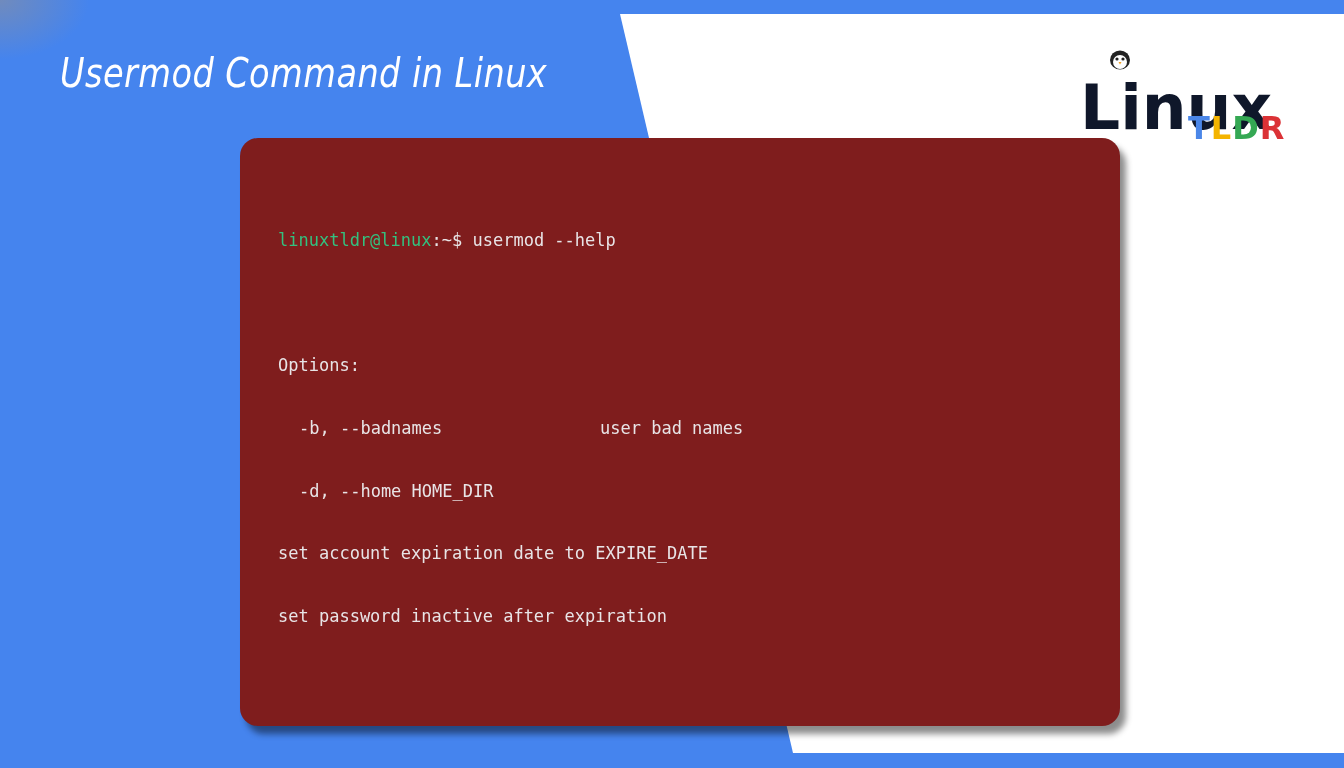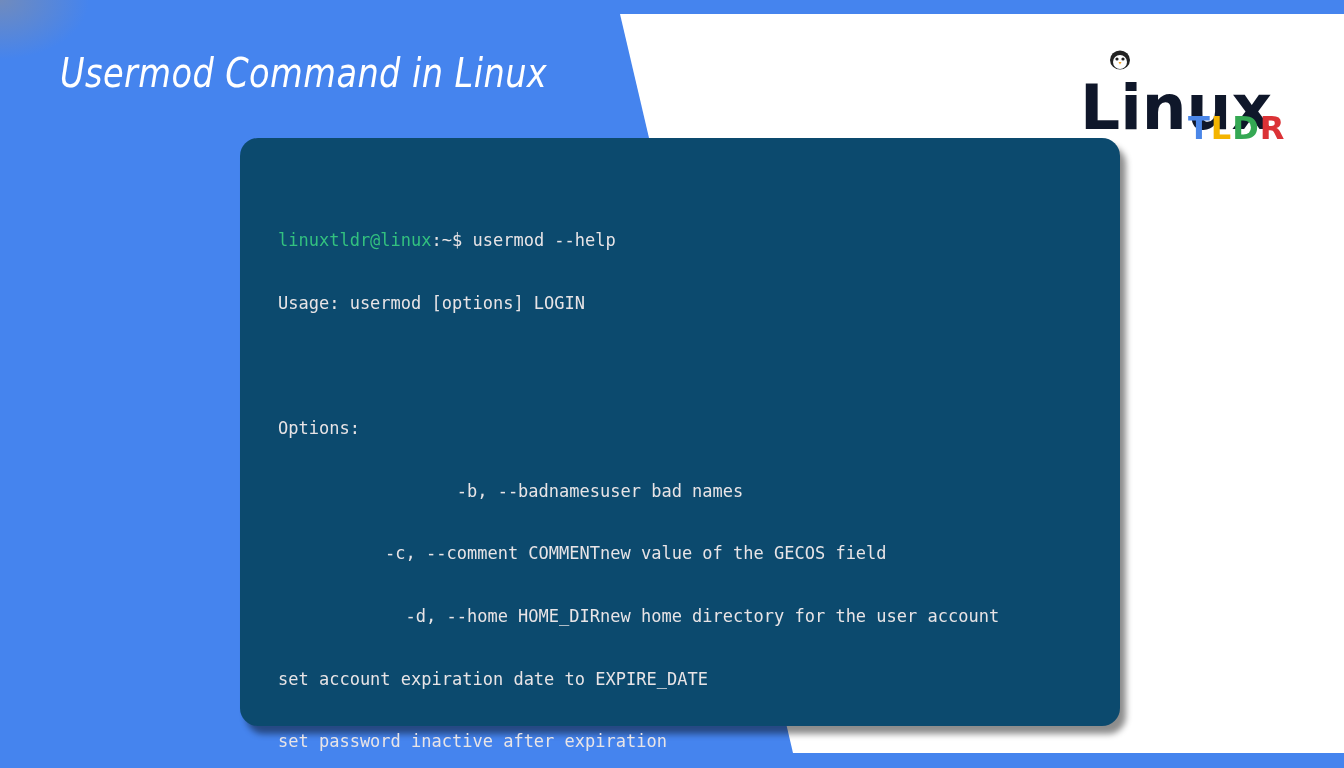--- a/index.html
+++ b/index.html
@@ -31,32 +31,32 @@
       font-size: 63px; color: #0f172a; letter-spacing: 0px; line-height: 1; margin-top: 28px;
     }
     .logo-tldr {
       position: absolute; left: 108px; top: 66px;
       font-family: "DejaVu Sans", sans-serif; font-weight: bold;
       font-size: 32px; line-height: 1; letter-spacing: 1px;
     }
     .penguin { position: absolute; left: 28px; top: 2px; width: 24px; height: 22px; }
     .terminal {
       position: absolute; left: 240px; top: 138px; width: 880px; height: 588px;
-      background: #0c4a6e; border-radius: 18px;
+      background: #7f1d1d; border-radius: 18px;
       box-shadow: 6px 8px 6px rgba(0,0,0,0.45);
     }
     .term-content {
       position: absolute; left: 38px; top: 50px;
       font-family: "DejaVu Sans Mono", monospace; font-size: 17px;
       line-height: 20.9px; color: #e8e4e6; white-space: pre;
     }
     .line { height: 20.9px; display: flex; }
     .prompt-user { color: #33c17f; }
     .prompt-colon { color: #e8e4e6; }
-    .opt { display: inline-block; width: 322px; padding-left: 21px; box-sizing: border-box; text-align: right; }
+    .opt { display: inline-block; width: 322px; padding-left: 21px; box-sizing: border-box; }
     .desc { display: inline-block; }
   </style>
 </head>
 <body>
 
 <div class="corner-shade"></div>
 <div class="white-panel"></div>
 
 <div class="page-title">Usermod Command in Linux</div>
 
@@ -70,26 +70,24 @@
     <path d="M10.5 14 L13.5 14 L12 16.5 Z" fill="#f4a020"></path>
   </svg>
   <div class="logo-tldr">
     <span style="color:#4a86e8">T</span><span style="color:#f4b400">L</span><span style="color:#34a853">D</span><span style="color:#db3236">R</span>
   </div>
 </div>
 
 <div class="terminal">
   <div class="term-content">
     <div class="line"><span class="prompt-user">linuxtldr@linux</span><span class="prompt-colon">:~$ </span><span>usermod --help</span></div>
-    <div class="line">Usage: usermod [options] LOGIN</div>
     <div class="line"></div>
     <div class="line">Options:</div>
     <div class="line"><span class="opt">-b, --badnames</span><span class="desc">user bad names</span></div>
-    <div class="line"><span class="opt">-c, --comment COMMENT</span><span class="desc">new value of the GECOS field</span></div>
-    <div class="line"><span class="opt">-d, --home HOME_DIR</span><span class="desc">new home directory for the user account</span></div>
+    <div class="line"><span class="opt">-d, --home HOME_DIR</span></div>
     <div class="line"><span class="desc">set account expiration date to EXPIRE_DATE</span></div>
     <div class="line"><span class="desc">set password inactive after expiration</span></div>
     
     
     
     
     
     
     
     

